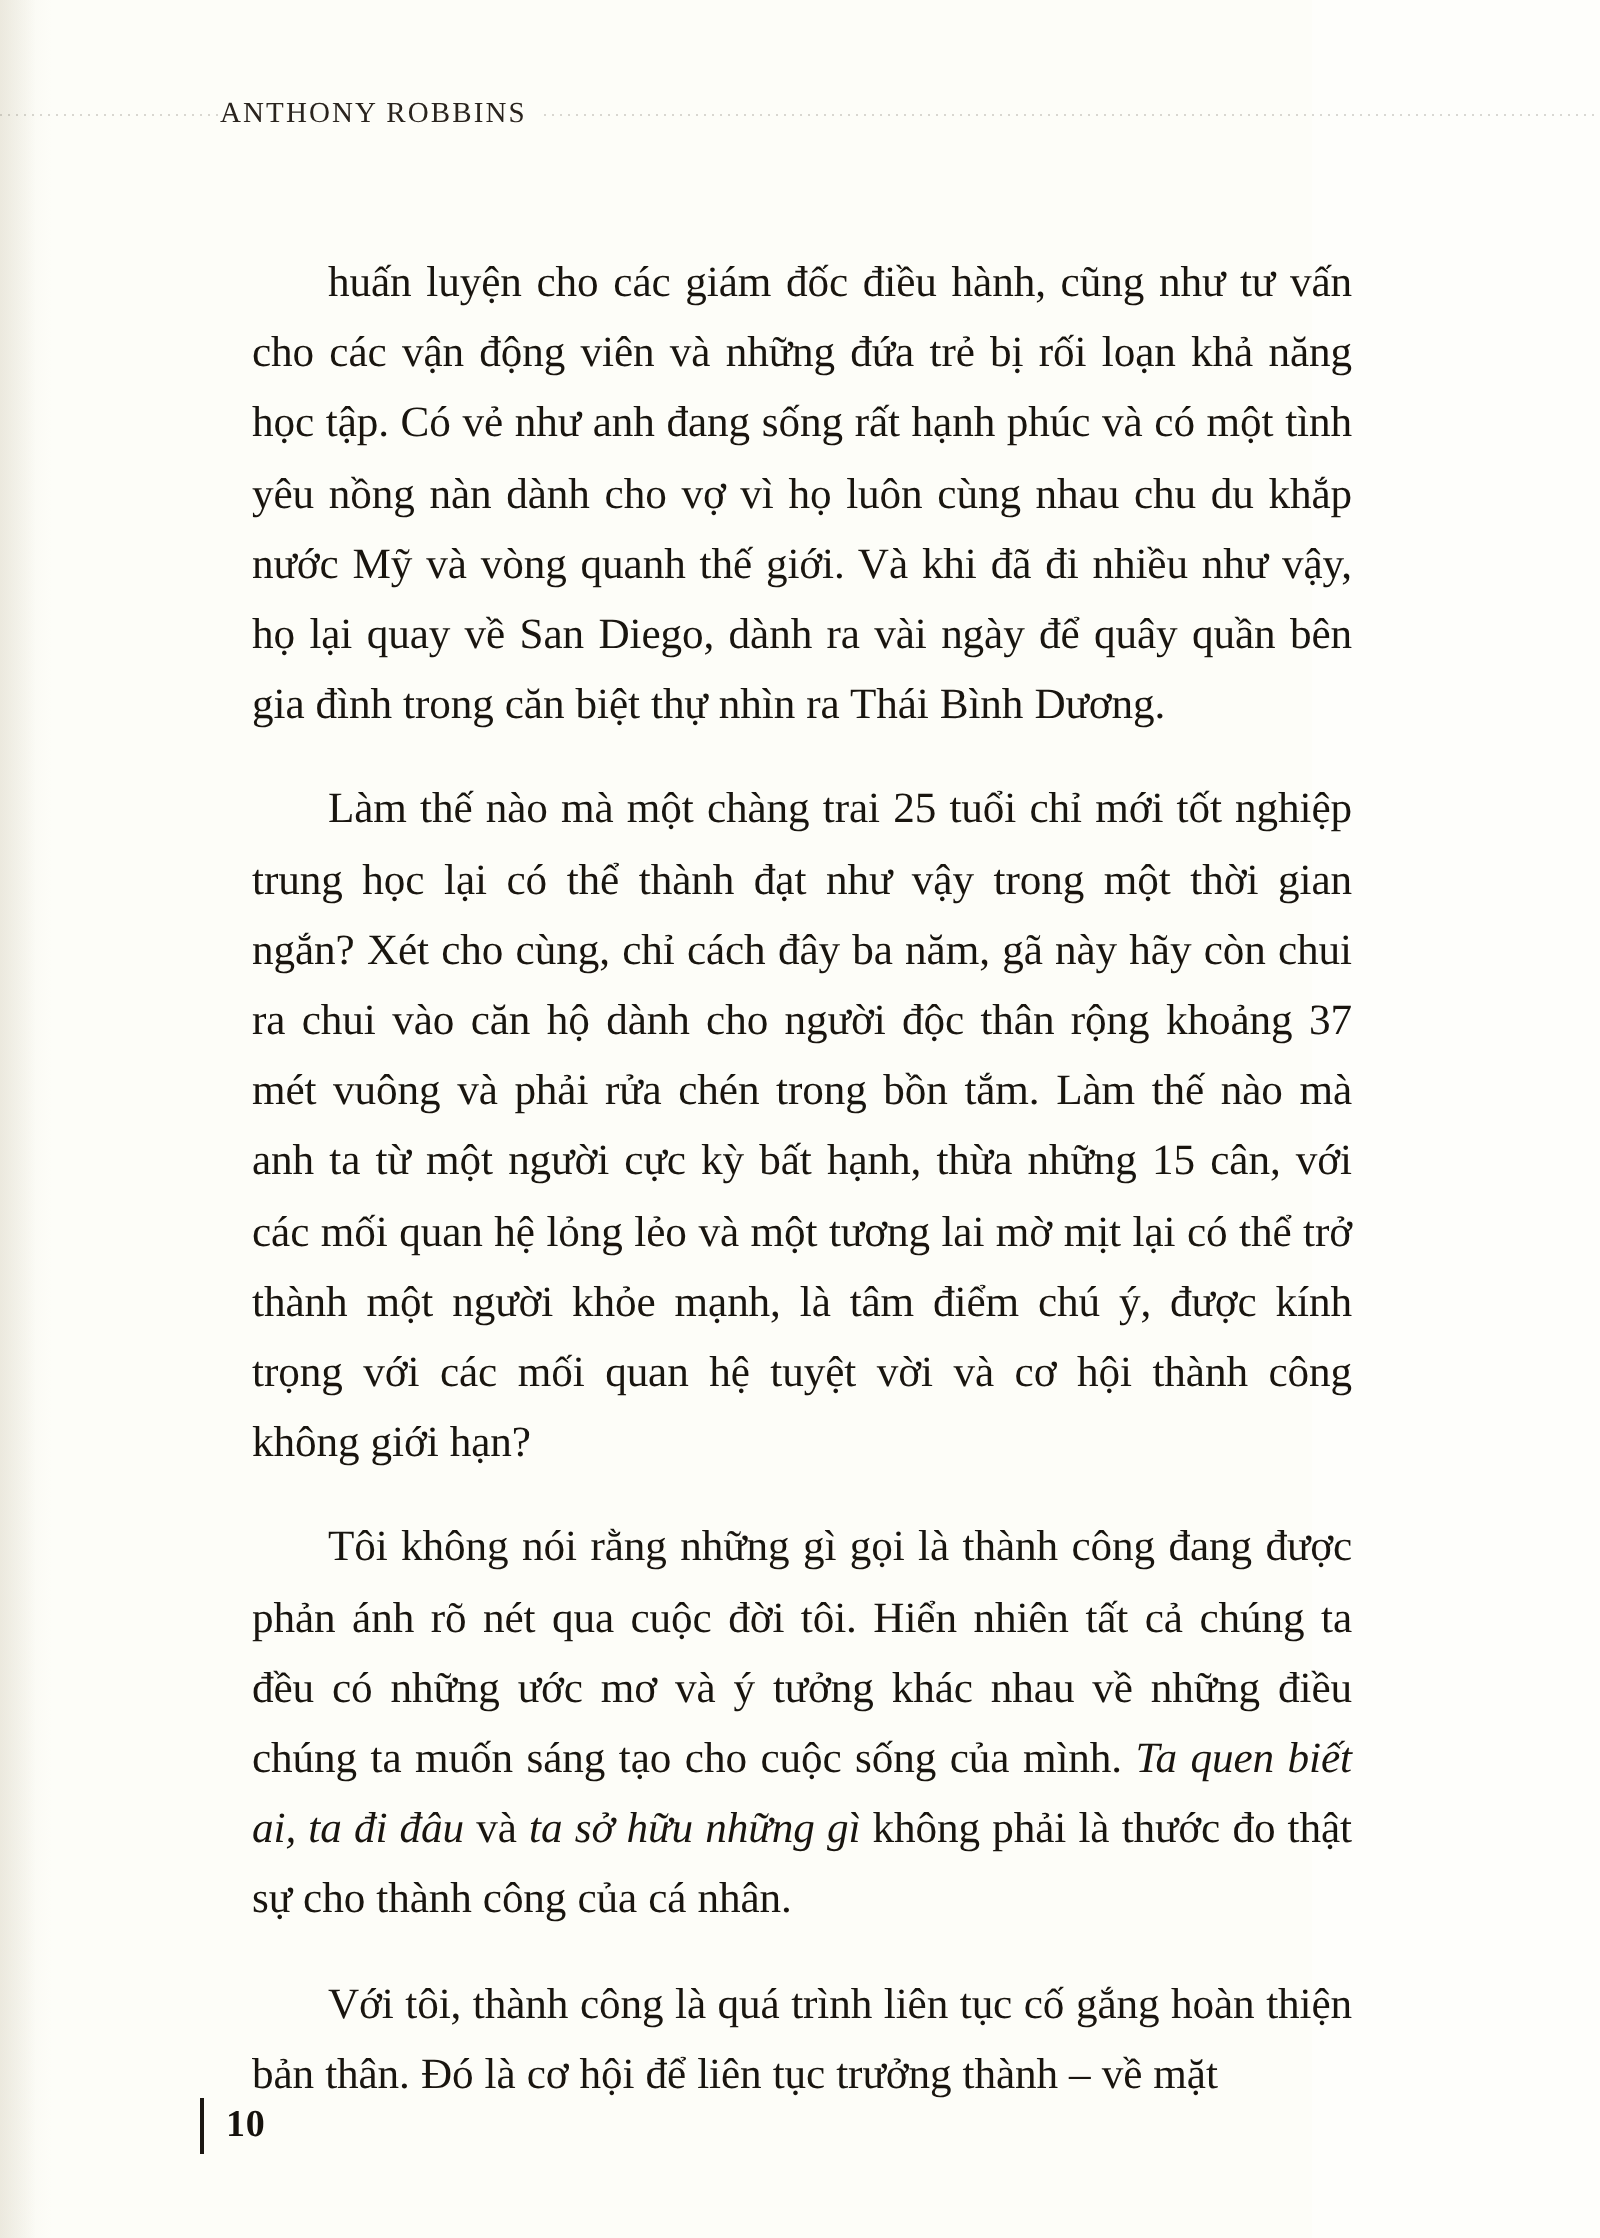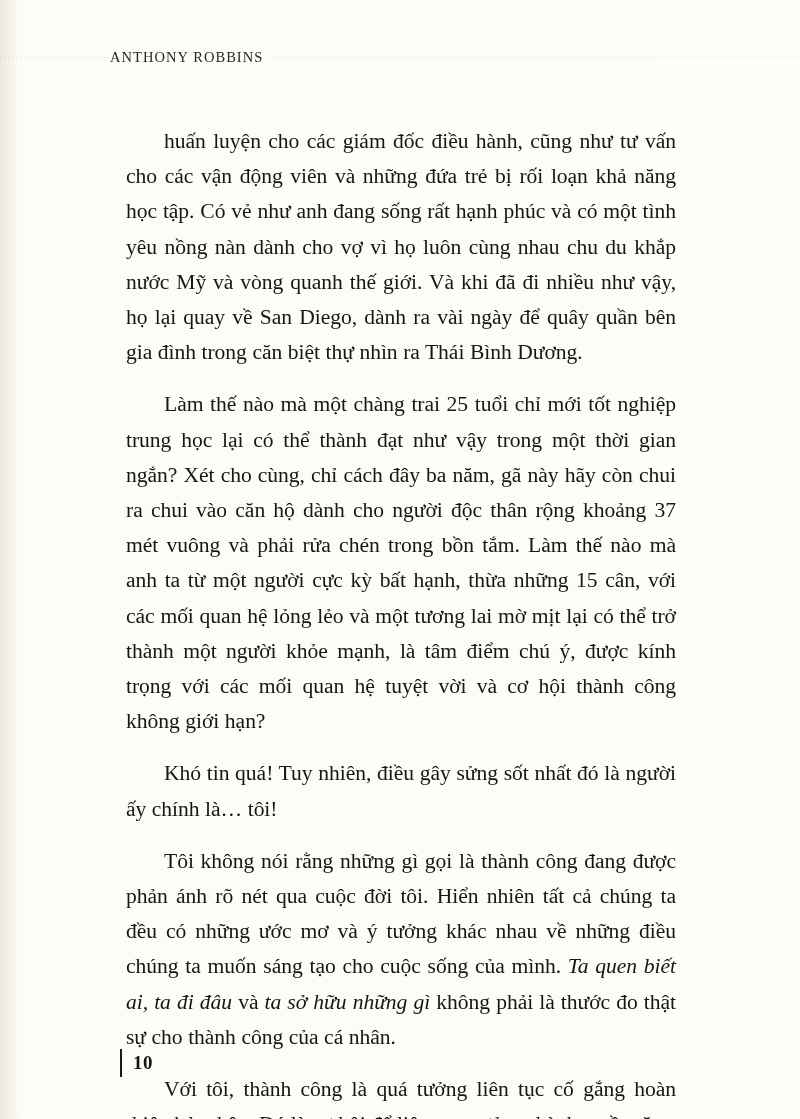--- a/index.html
+++ b/index.html
@@ -81,21 +81,21 @@
   p.para + p.para {
     margin-top: 17px;
   }
   p.para i,
   p.para em {
   }
 
   
   .folio {
     position: absolute;
-    left: 120px;
+    left: 100px;
     top: 1048px;
     display: flex;
     align-items: center;
     height: 30px;
   }
   .folio-rule {
     width: 2px;
     height: 28px;
     background: #1c1813;
   }
@@ -127,23 +127,22 @@
   <div class="gutter-shade"></div>
 
   <div class="running-head">
     <div class="rule-dotted"></div>
     <div class="rh-text">ANTHONY ROBBINS</div>
   </div>
 
   <div class="textblock">
     <p class="para">huấn luyện cho các giám đốc điều hành, cũng như tư vấn cho các vận động viên và những đứa trẻ bị rối loạn khả năng học tập. Có vẻ như anh đang sống rất hạnh phúc và có một tình yêu nồng nàn dành cho vợ vì họ luôn cùng nhau chu du khắp nước Mỹ và vòng quanh thế giới. Và khi đã đi nhiều như vậy, họ lại quay về San Diego, dành ra vài ngày để quây quần bên gia đình trong căn biệt thự nhìn ra Thái Bình Dương.</p>
     <p class="para">Làm thế nào mà một chàng trai 25 tuổi chỉ mới tốt nghiệp trung học lại có thể thành đạt như vậy trong một thời gian ngắn? Xét cho cùng, chỉ cách đây ba năm, gã này hãy còn chui ra chui vào căn hộ dành cho người độc thân rộng khoảng 37 mét vuông và phải rửa chén trong bồn tắm. Làm thế nào mà anh ta từ một người cực kỳ bất hạnh, thừa những 15 cân, với các mối quan hệ lỏng lẻo và một tương lai mờ mịt lại có thể trở thành một người khỏe mạnh, là tâm điểm chú ý, được kính trọng với các mối quan hệ tuyệt vời và cơ hội thành công không giới hạn?</p>
-    <p class="para">Khó tin quá! Tuy nhiên, điều gây sửng sốt nhất đó là người ấy chính là… tôi!</p>
     <p class="para"><span>Tôi không nói rằng những gì gọi là thành công đang được phản ánh rõ nét qua cuộc đời tôi. Hiển nhiên tất cả chúng ta đều có những ước mơ và ý tưởng khác nhau về những điều chúng ta muốn sáng tạo cho cuộc sống của mình. </span><i>Ta quen biết ai, ta đi đâu</i><span> và </span><i>ta sở hữu những gì</i><span> không phải là thước đo thật sự cho thành công của cá nhân.</span></p>
-    <p class="para">Với tôi, thành công là quá tưởng liên tục cố gắng hoàn thiện bản thân. Đó là cơ hội để liên tục trưởng thành – về mặt</p>
+    <p class="para">Với tôi, thành công là quá trình liên tục cố gắng hoàn thiện bản thân. Đó là cơ hội để liên tục trưởng thành – về mặt</p>
   </div>
 
   <div class="folio">
     <div class="folio-rule"></div>
     <div class="folio-number">10</div>
   </div>
 
 </div>
 
 </body></html>

